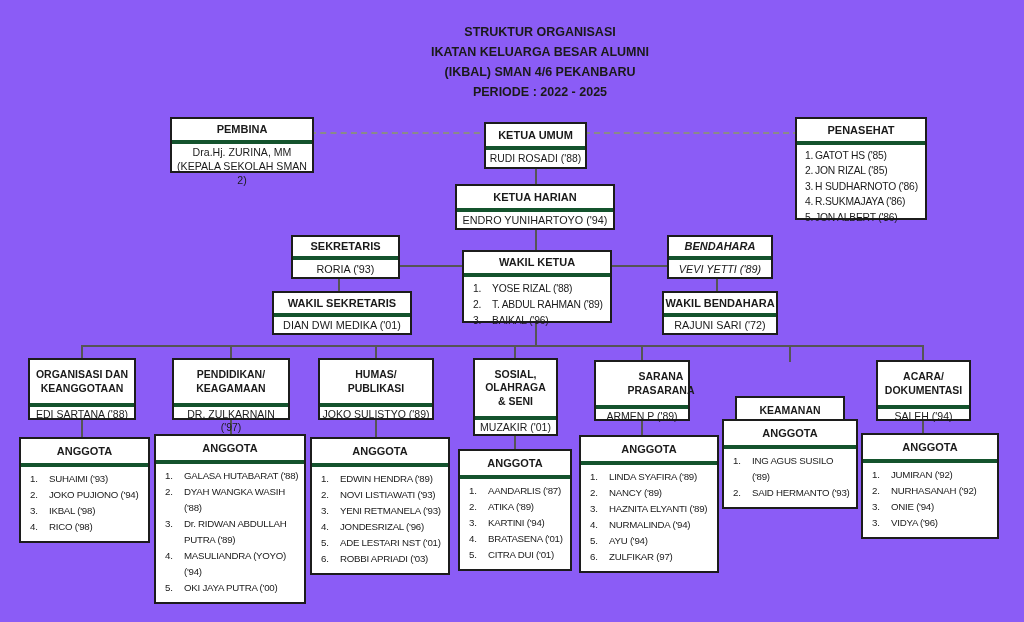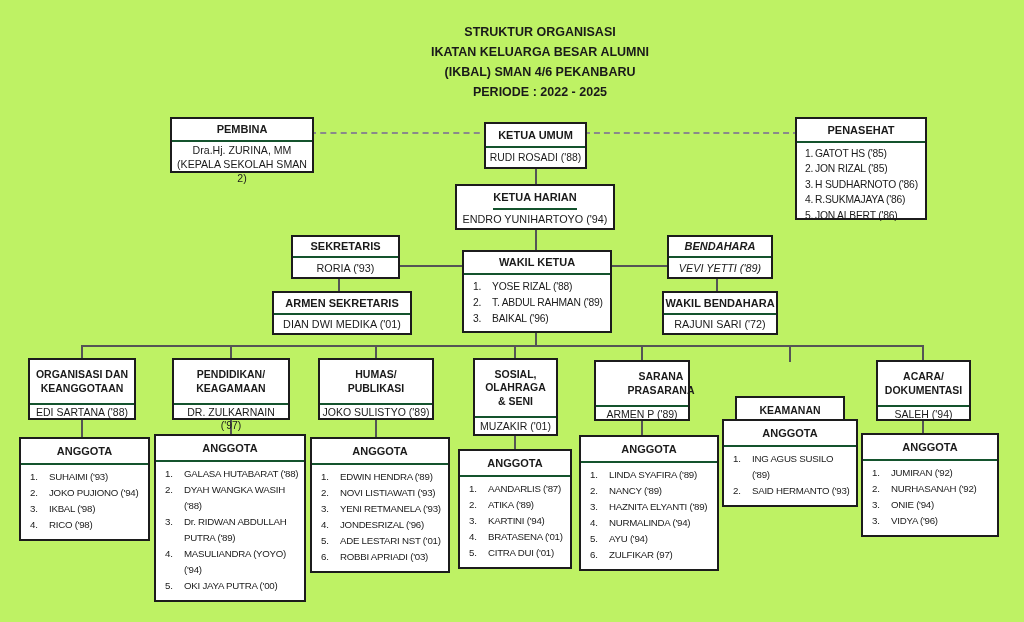--- a/index.html
+++ b/index.html
@@ -1,35 +1,35 @@
 <!DOCTYPE html>
 <html><head>
 <meta charset="utf-8">
 <style>
   html,body{margin:0;padding:0;background:#ffffff;}
   #canvas{
-    position:relative;width:1024px;height:622px;background:#bef264;overflow:hidden;
+    position:relative;width:1024px;height:622px;background:#8b5cf6;overflow:hidden;
     font-family:"Liberation Sans",sans-serif;color:#1a1a1a;
   }
   
   .title{
     position:absolute;left:290px;top:22px;width:500px;text-align:center;
     font-weight:bold;font-size:12.5px;line-height:20px;white-space:pre-line;
   }
   
   .ln{position:absolute;background:#555;z-index:1;}
   .dash{position:absolute;border-top:2px dashed #8a8a8a;height:0;background:none;z-index:1;}
   
   .obox,.dbox,.abox{
     position:absolute;z-index:2;background:#ffffff;border:2px solid #1c1c1c;
     box-sizing:border-box;display:flex;flex-direction:column;
   }
   .ohdr,.dhdr,.ahdr{
     display:flex;align-items:center;justify-content:center;text-align:center;
-    font-weight:bold;border-bottom:2px solid #14532d;flex:none;
+    font-weight:bold;border-bottom:4px solid #14532d;flex:none;
     white-space:pre-line;
   }
   .ohdr{font-size:11px;line-height:13px;}
   .obody{
     flex:1;display:flex;align-items:center;justify-content:center;text-align:center;
     font-size:10.8px;line-height:14px;white-space:pre-line;padding:1px 2px;
   }
   
   .dhdr{font-size:10.5px;line-height:13.5px;padding:2px;}
   .dbody{
@@ -117,31 +117,31 @@
           <span class="no">4.</span>
           <span class="nm">R.SUKMAJAYA ('86)</span>
         </div>
         <div class="mi">
           <span class="no">5.</span>
           <span class="nm">JON ALBERT ('86)</span>
         </div>
       </div>
   </div>
 
-  <div class="obox" style="left:455px;top:184px;width:160px;height:46px;align-items:center;">
+  <div class="obox" style="left:455px;top:184px;width:160px;height:46px;">
     <div class="ohdr" style="height:22px;">KETUA HARIAN</div>
     <div class="obody">ENDRO YUNIHARTOYO ('94)</div>
   </div>
 
   <div class="obox" style="left:291px;top:235px;width:109px;height:44px;">
     <div class="ohdr" style="height:19px;">SEKRETARIS</div>
     <div class="obody">RORIA ('93)</div>
   </div>
 
-  <div class="obox" style="left:462px;top:250px;width:150px;height:83px;">
+  <div class="obox" style="left:462px;top:250px;width:150px;height:73px;">
     <div class="ohdr" style="height:21px;">WAKIL KETUA</div>
     <div class="mlist big">
         <div class="mi">
           <span class="no">1.</span>
           <span class="nm">YOSE RIZAL ('88)</span>
         </div>
         <div class="mi">
           <span class="no">2.</span>
           <span class="nm">T. ABDUL RAHMAN ('89)</span>
         </div>
@@ -151,21 +151,21 @@
         </div>
       </div>
   </div>
 
   <div class="obox" style="left:667px;top:235px;width:106px;height:44px;font-style:italic;">
     <div class="ohdr" style="height:19px;">BENDAHARA</div>
     <div class="obody">VEVI YETTI ('89)</div>
   </div>
 
   <div class="obox" style="left:272px;top:291px;width:140px;height:44px;">
-    <div class="ohdr" style="height:20px;">ARMEN SEKRETARIS</div>
+    <div class="ohdr" style="height:20px;">WAKIL SEKRETARIS</div>
     <div class="obody">DIAN DWI MEDIKA ('01)</div>
   </div>
 
   <div class="obox" style="left:662px;top:291px;width:116px;height:44px;">
     <div class="ohdr" style="height:20px;">WAKIL BENDAHARA</div>
     <div class="obody">RAJUNI SARI ('72)</div>
   </div>
 
   <div class="dbox" style="left:28px;top:358px;width:108px;height:62px;">
     <div class="dhdr" style="height:39px;">ORGANISASI DAN

